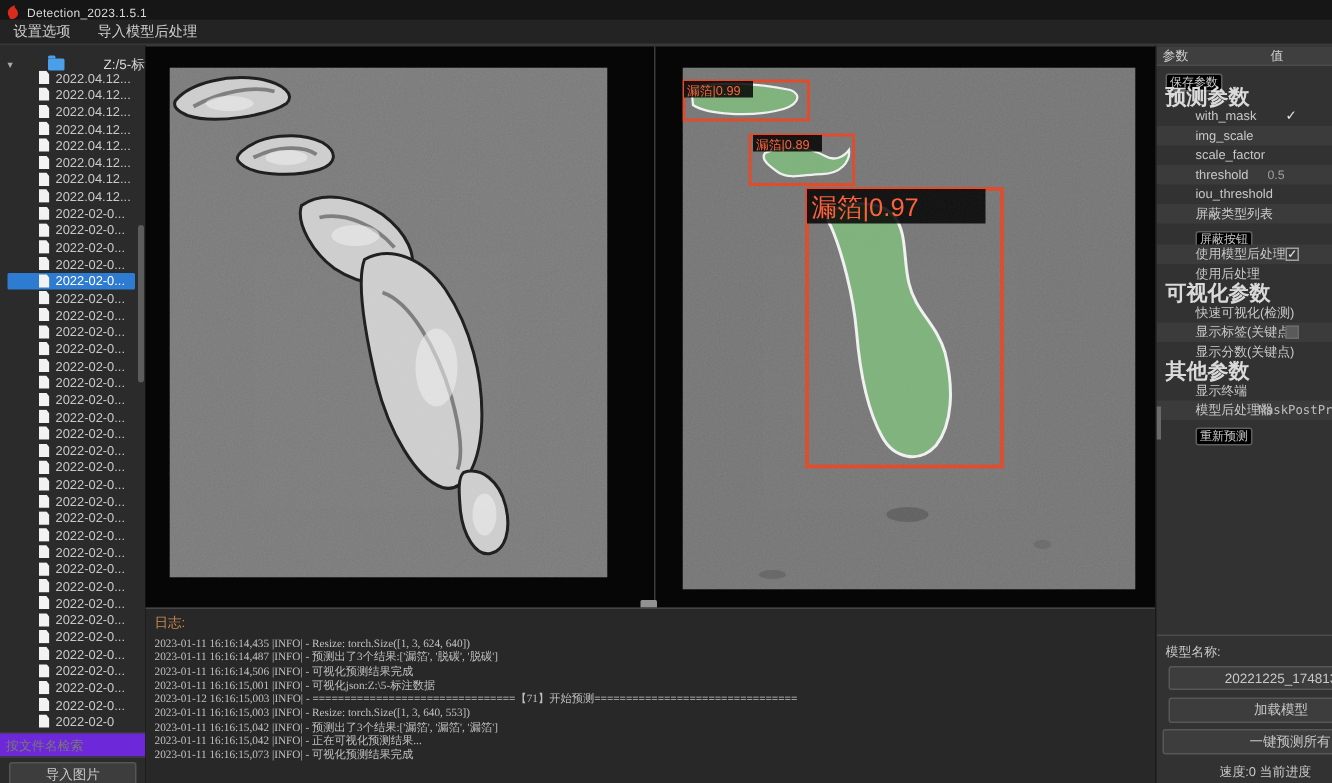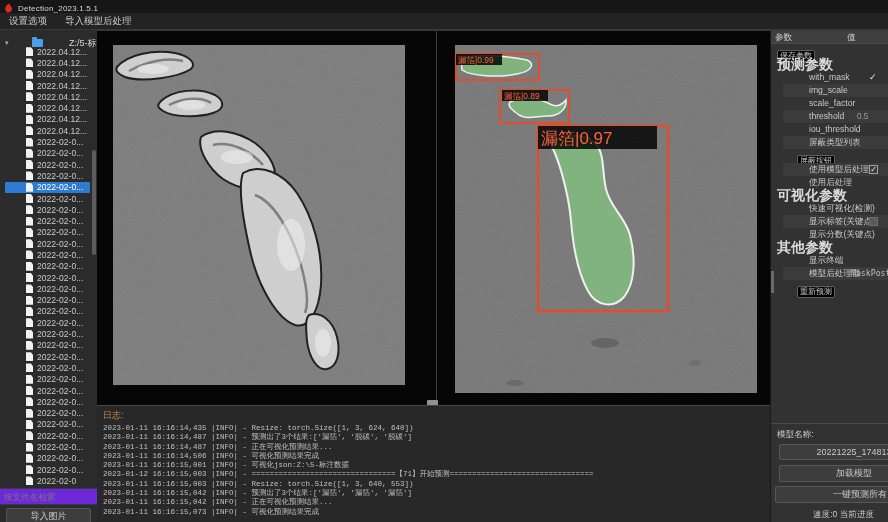--- a/index.html
+++ b/index.html
@@ -34,35 +34,35 @@
   .import-btn { position:absolute; top:478px; left:6px; width:85px; height:17px; background:#3d3d3d;
     border:1px solid #555555; border-radius:2px; color:#cccccc; font-size:9px; font-family:"Liberation Sans",sans-serif; }
   
   .main { width:673px; flex:none; position:relative; background:#060606; border-top:1px solid #393939; }
   .splitter-v { position:absolute; left:339px; top:0; width:1px; height:374px; background:#3b3b3b; }
   .canvas { position:absolute; }
   .split-handle { position:absolute; left:330px; top:369px; width:11px; height:9px; background:#919191; border-radius:1px; }
   .log-area { position:absolute; left:0; right:0; top:374px; bottom:0; background:#282828;
     border-top:1px solid #454545; padding:3px 0 0 6px; overflow:hidden; }
   .log-title { font-size:9px; color:#c98a50; margin-bottom:2px; }
-  .log-line { font-family:Liberation Mono, monospace; font-size:7.5px; line-height:9.3px;
+  .log-line { font-family:Liberation Serif, serif; font-size:7.5px; line-height:9.3px;
     color:#c0c0c0; white-space:pre; }
   
   .right-panel { width:118px; flex:none; background:#323232; position:relative; overflow:hidden;
     border-left:1px solid #1a1a1a; border-top:1px solid #393939; }
   .p-head { height:13px; background:#3f3f3f; border-bottom:1px solid #4a4a4a; position:relative; }
   .p-head span { position:absolute; top:1px; font-size:8.6px; color:#cfcfcf;text-align:right; }
   .p-head .h1 { left:4px; } .p-head .h2 { left:76px; }
   .p-body { position:absolute; top:13px; left:0; right:0; }
   .small-btn { background:#000000; border:1px solid #5e5e5e; border-radius:2px; color:#c8c8c8;
     font-size:8px; height:12px; line-height:10px; font-family:"Liberation Sans",sans-serif; padding:0 2px; }
   .p-btnrow { height:14px; padding-left:6px; }
   .p-btnrow.indent { padding-left:26px; }
   .p-section { height:13px; font-size:14px; font-weight:bold; color:#dadada; padding-left:6px; line-height:13px; }
-  .p-row { height:13px; position:relative; line-height:13px;margin-left:12px; }
+  .p-row { height:13px; position:relative; line-height:13px; }
   .p-row.striped { background:#3b3b3b; }
   .p-row .pname { position:absolute; left:26px; font-size:8.6px; color:#c8c8c8; white-space:nowrap; }
   .p-row .pval { position:absolute; left:74px; font-size:8.2px; color:#9f9f9f; white-space:nowrap; }
   .p-row .pcheck { position:absolute; left:86px; font-size:9px; color:#e2e2e2; }
   .cbox { position:absolute; left:86px; top:2px; width:9px; height:9px; background:#5a5a5a; border:1px solid #6a6a6a; }
   .cbox.checked { background:transparent; border:1px solid #a0a0a0; color:#eeeeee; font-size:8px; line-height:8px; text-align:center; }
   .p-mono { font-family:"DejaVu Sans Mono", monospace; font-size:7px; left:68px !important; color:#bdbdbd !important; }
   .panel-scroll { position:absolute; left:0; top:240px; width:3px; height:22px; background:#6a6a6a; }
   .p-bottom { position:absolute; left:0; right:0; top:392px; border-top:1px solid #4a4a4a; }
   .mn-label { font-size:8.6px; color:#c8c8c8; margin:5px 0 0 6px; }
@@ -331,21 +331,20 @@
       <rect width="302" height="348" filter="url(#n2)" opacity="0.08"></rect>
     </svg>
 
     <div class="split-handle"></div>
 
     <div class="log-area">
       <div class="log-title">日志:</div>
       <div id="log-lines">
           <div class="log-line">2023-01-11 16:16:14,435 |INFO| - Resize: torch.Size([1, 3, 624, 640])</div>
           <div class="log-line">2023-01-11 16:16:14,487 |INFO| - 预测出了3个结果:['漏箔', '脱碳', '脱碳']</div>
-          <div class="log-line">2023-01-11 16:16:14,487 |INFO| - 正在可视化预测结果...</div>
           <div class="log-line">2023-01-11 16:16:14,506 |INFO| - 可视化预测结果完成</div>
           <div class="log-line">2023-01-11 16:16:15,001 |INFO| - 可视化json:Z:\5-标注数据</div>
           <div class="log-line">2023-01-12 16:16:15,003 |INFO| - ================================【71】开始预测================================</div>
           <div class="log-line">2023-01-11 16:16:15,003 |INFO| - Resize: torch.Size([1, 3, 640, 553])</div>
           <div class="log-line">2023-01-11 16:16:15,042 |INFO| - 预测出了3个结果:['漏箔', '漏箔', '漏箔']</div>
           <div class="log-line">2023-01-11 16:16:15,042 |INFO| - 正在可视化预测结果...</div>
           <div class="log-line">2023-01-11 16:16:15,073 |INFO| - 可视化预测结果完成</div>
         </div>
     </div>
   </div>

